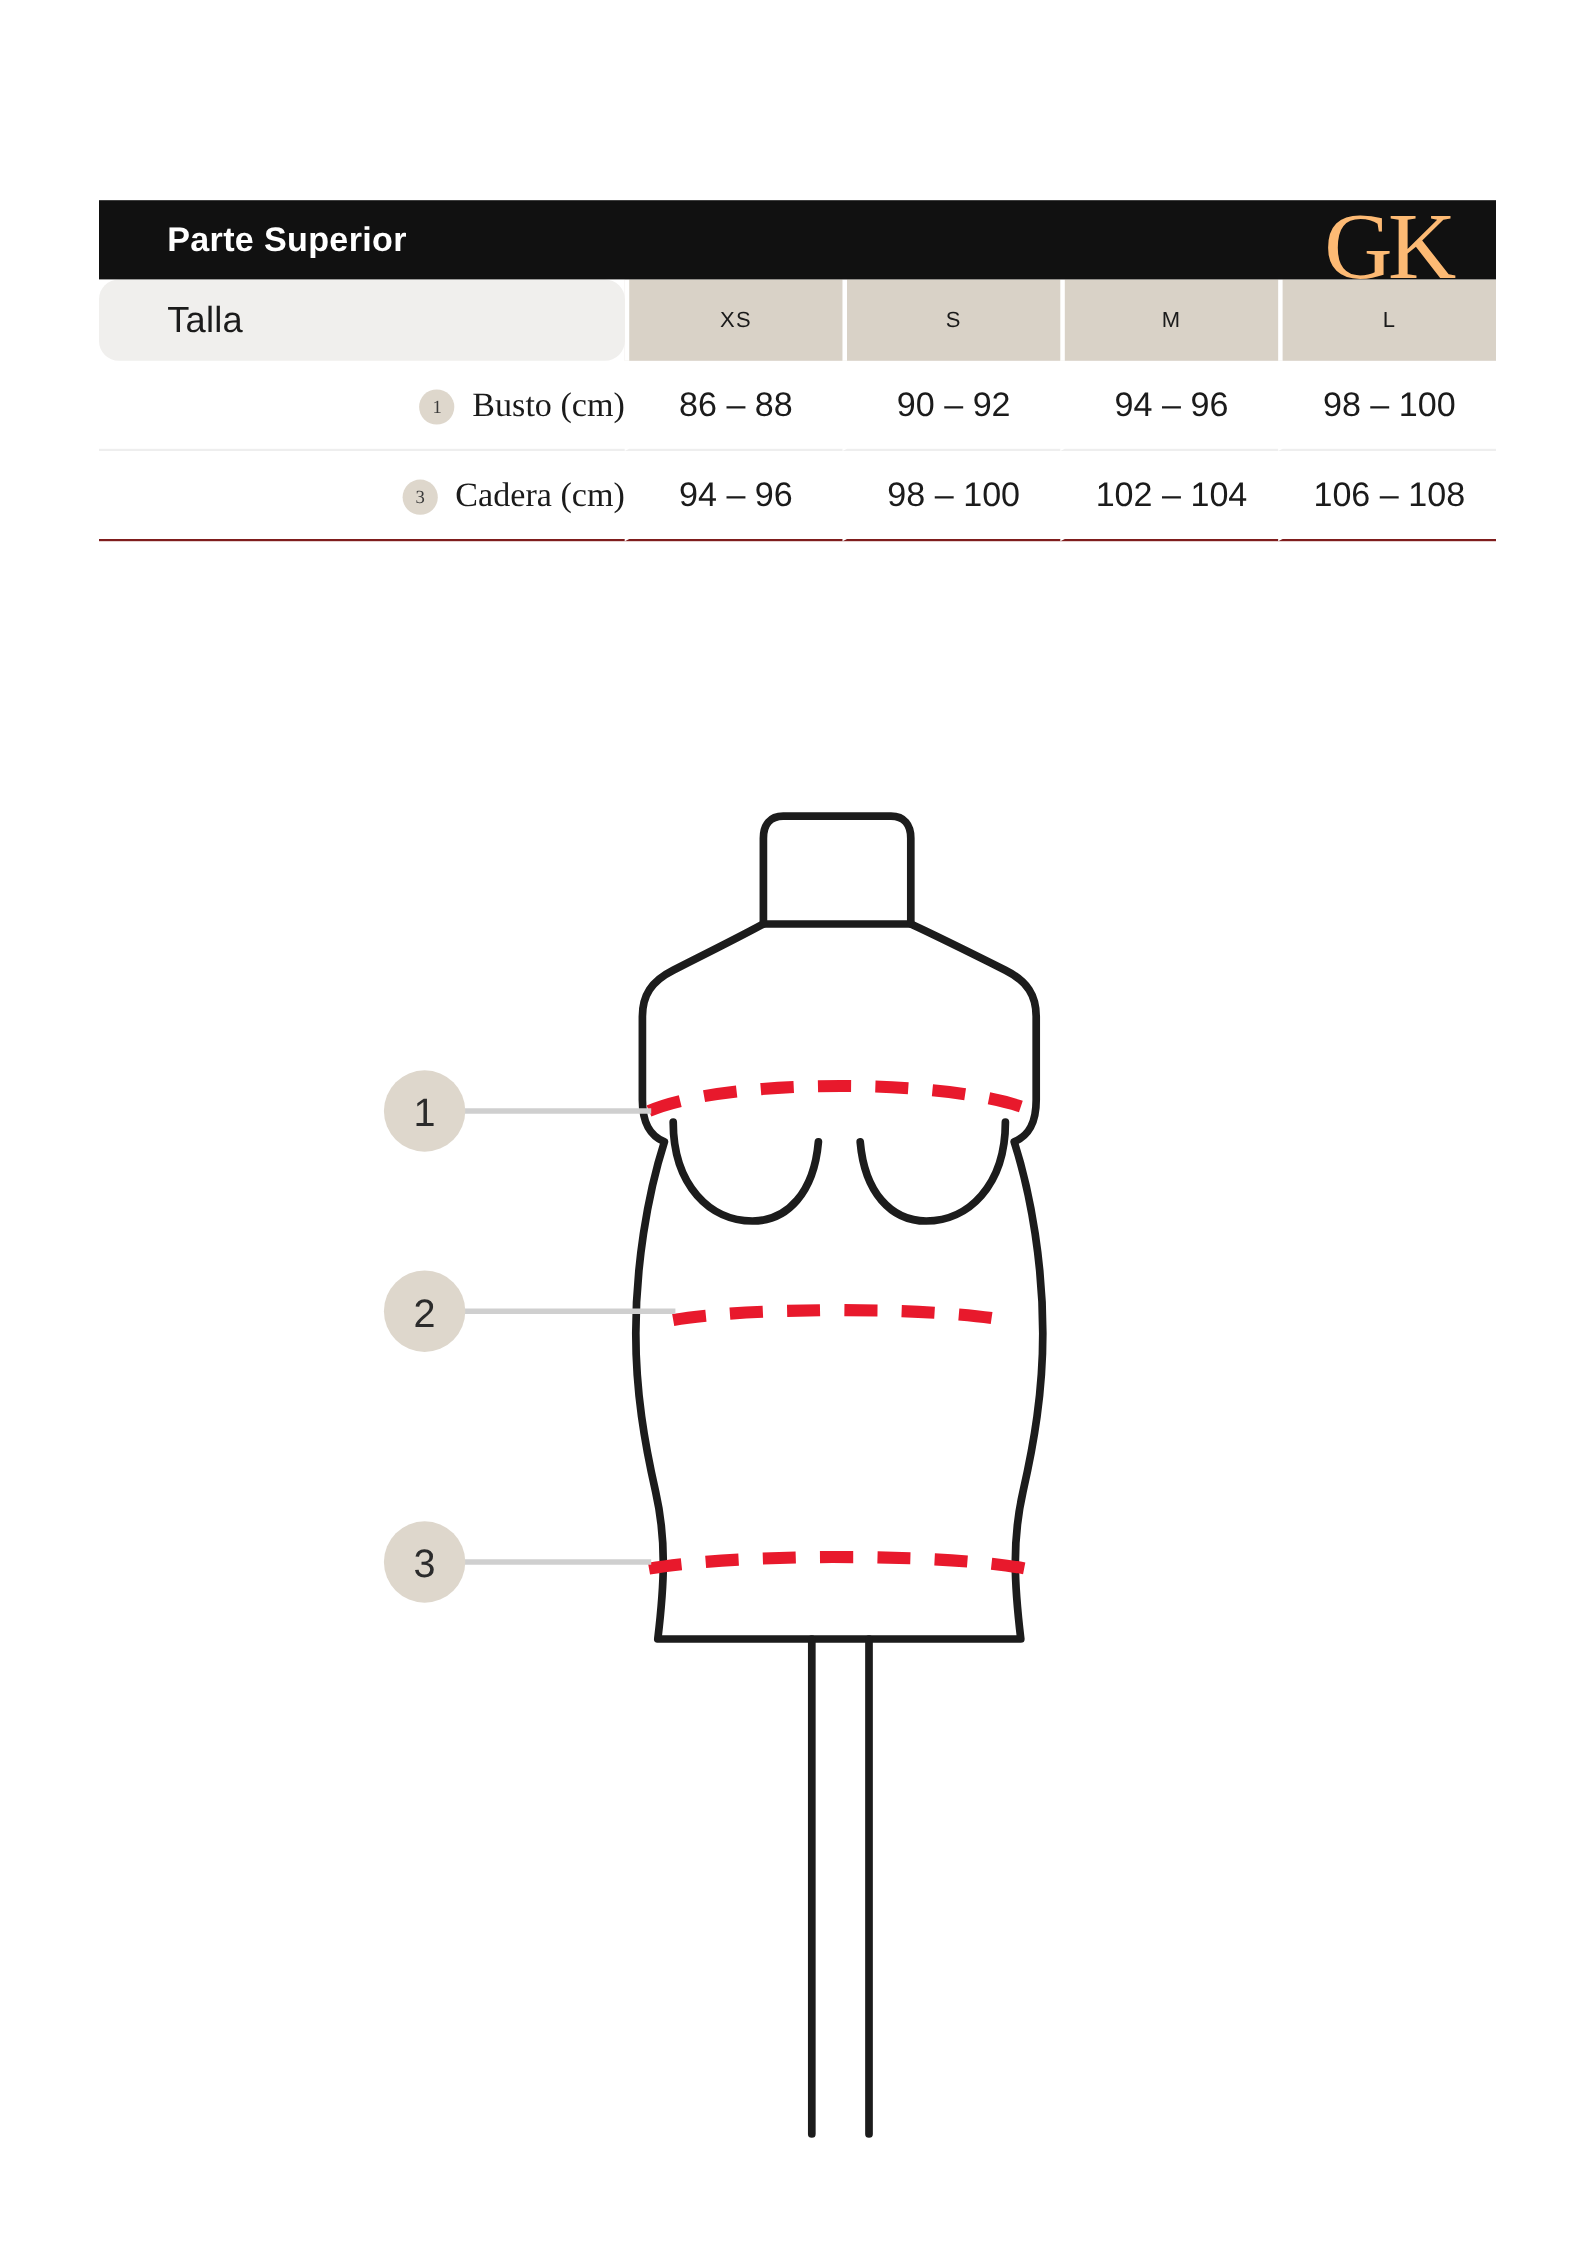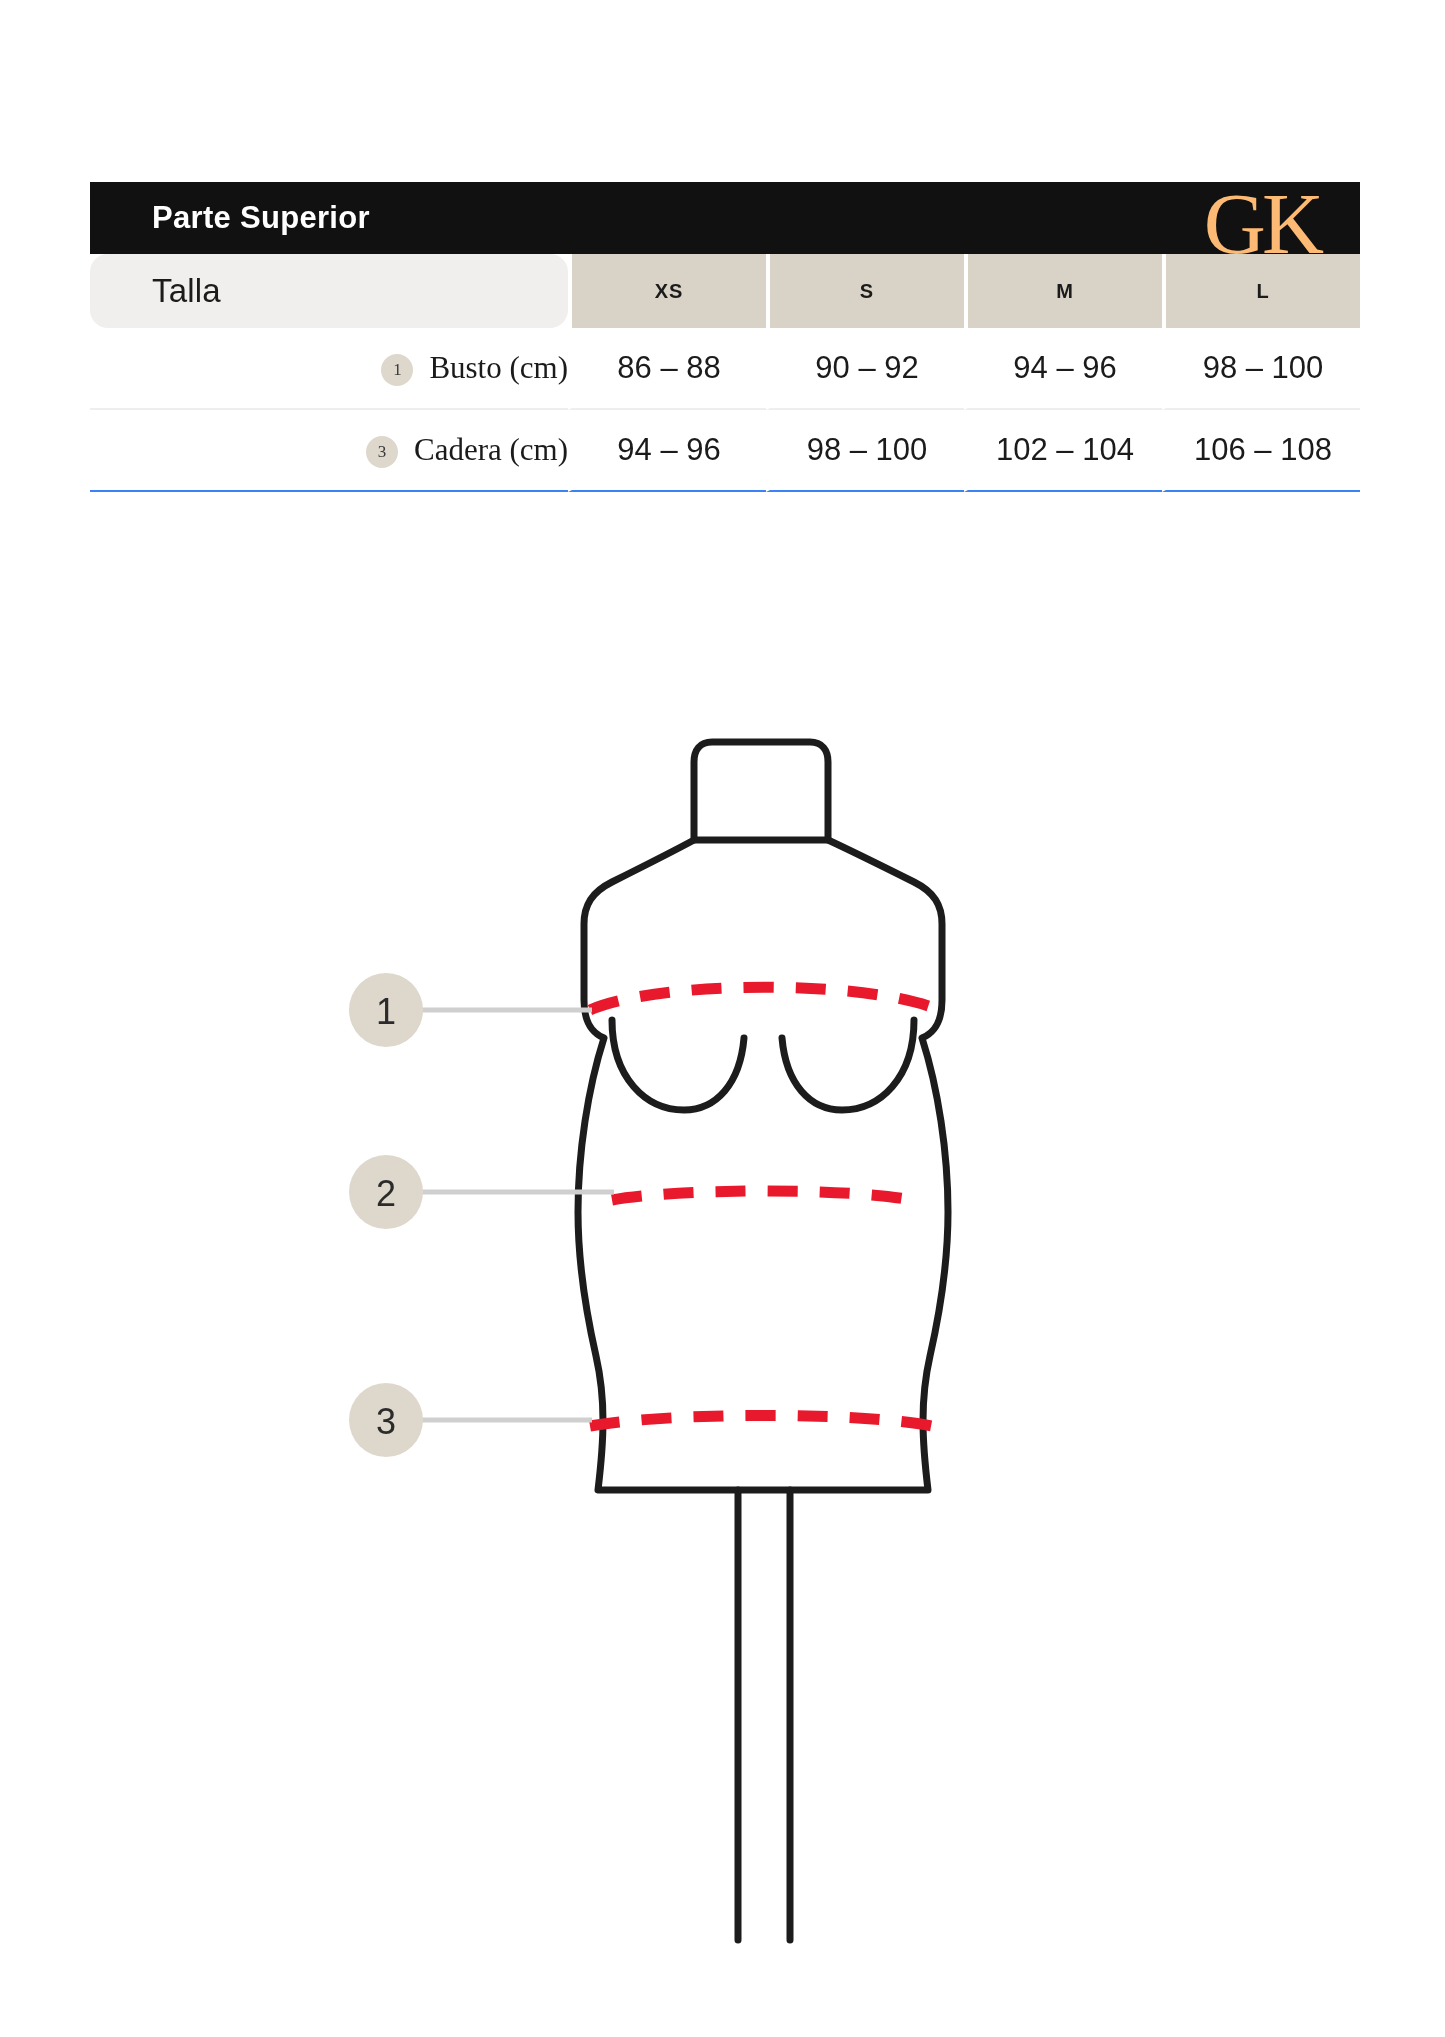--- a/index.html
+++ b/index.html
@@ -77,21 +77,21 @@
     font-weight: normal;
     color: #1b1b1b;
     letter-spacing: 0.2px;
     border-radius: 18px;
   }
   .hdr-size {
     background: #d9d2c7;
     height: 74px;
     text-align: center;
     font-size: 20px;
-    font-weight: bold;
+    font-weight: normal;
     color: #1b1b1b;
     letter-spacing: 1px;
     border-left: 4px solid #ffffff;
   }
 
   .row-label {
     height: 82px;
     font-size: 31px;
     color: #1b1b1b;
     text-align: right;
@@ -115,21 +115,21 @@
   }
   .row-val {
     height: 82px;
     text-align: center;
     font-size: 31px;
     color: #1b1b1b;
     border-bottom: 2px solid #eeeeee;
     border-left: 4px solid #ffffff;
     white-space: nowrap;
   }
-  tr.last .row-label, tr.last .row-val { border-bottom: 2px solid #3b82f6; }
+  tr.last .row-label, tr.last .row-val { border-bottom: 2px solid #7f1d1d; }
 
   
   .figure-wrap {
     position: absolute;
     left: 0;
     top: 700px;
     width: 1445px;
     height: 1300px;
   }
   .figure-wrap svg { display: block; }

